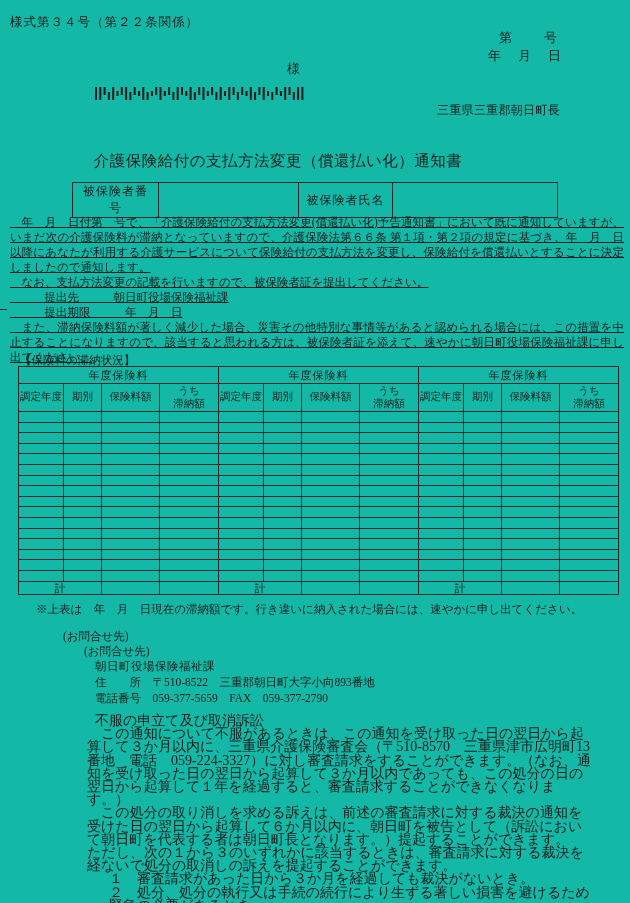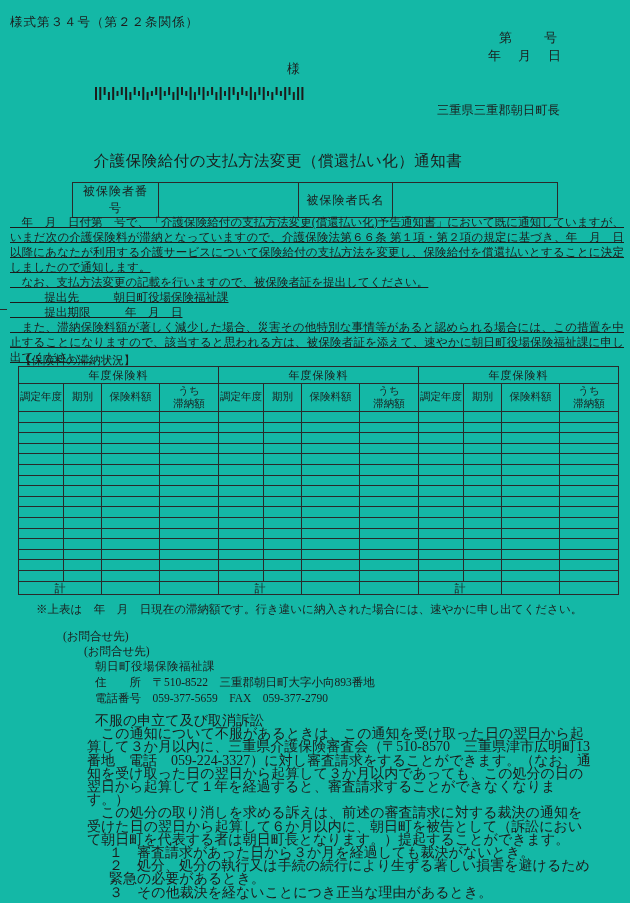--- a/index.html
+++ b/index.html
@@ -423,18 +423,19 @@
   <div class="abs txt contact-1">(お問合せ先)</div>
   <div class="abs txt contact-2">(お問合せ先)</div>
   <div class="abs txt contact-office">朝日町役場保険福祉課</div>
   <div class="abs txt contact-address">住　　所　〒510-8522　三重郡朝日町大字小向893番地</div>
   <div class="abs txt contact-phone">電話番号　059-377-5659　FAX　059-377-2790</div>
 
   <div class="abs appeal-block">
     <div class="txt appeal-heading">不服の申立て及び取消訴訟</div>
     <div class="txt">　この通知について不服があるときは、この通知を受け取った日の翌日から起算して３か月以内に、三重県介護保険審査会（〒510-8570　三重県津市広明町13番地　電話　059-224-3327）に対し審査請求をすることができます。（なお、通知を受け取った日の翌日から起算して３か月以内であっても、この処分の日の翌日から起算して１年を経過すると、審査請求することができなくなります。）</div>
     <div class="txt">　この処分の取り消しを求める訴えは、前述の審査請求に対する裁決の通知を受けた日の翌日から起算して６か月以内に、朝日町を被告として（訴訟において朝日町を代表する者は朝日町長となります。）提起することができます。</div>
+    <div class="txt">ただし、次の１から３のいずれかに該当するときは、審査請求に対する裁決を経ないで処分の取消しの訴えを提起することができます。</div>
     <div class="txt appeal-item">１　審査請求があった日から３か月を経過しても裁決がないとき。</div>
     <div class="txt appeal-item">２　処分、処分の執行又は手続の続行により生ずる著しい損害を避けるため緊急の必要があるとき。</div>
     <div class="txt appeal-item">３　その他裁決を経ないことにつき正当な理由があるとき。</div>
   </div>
 
 </div>
 
 </body></html>

